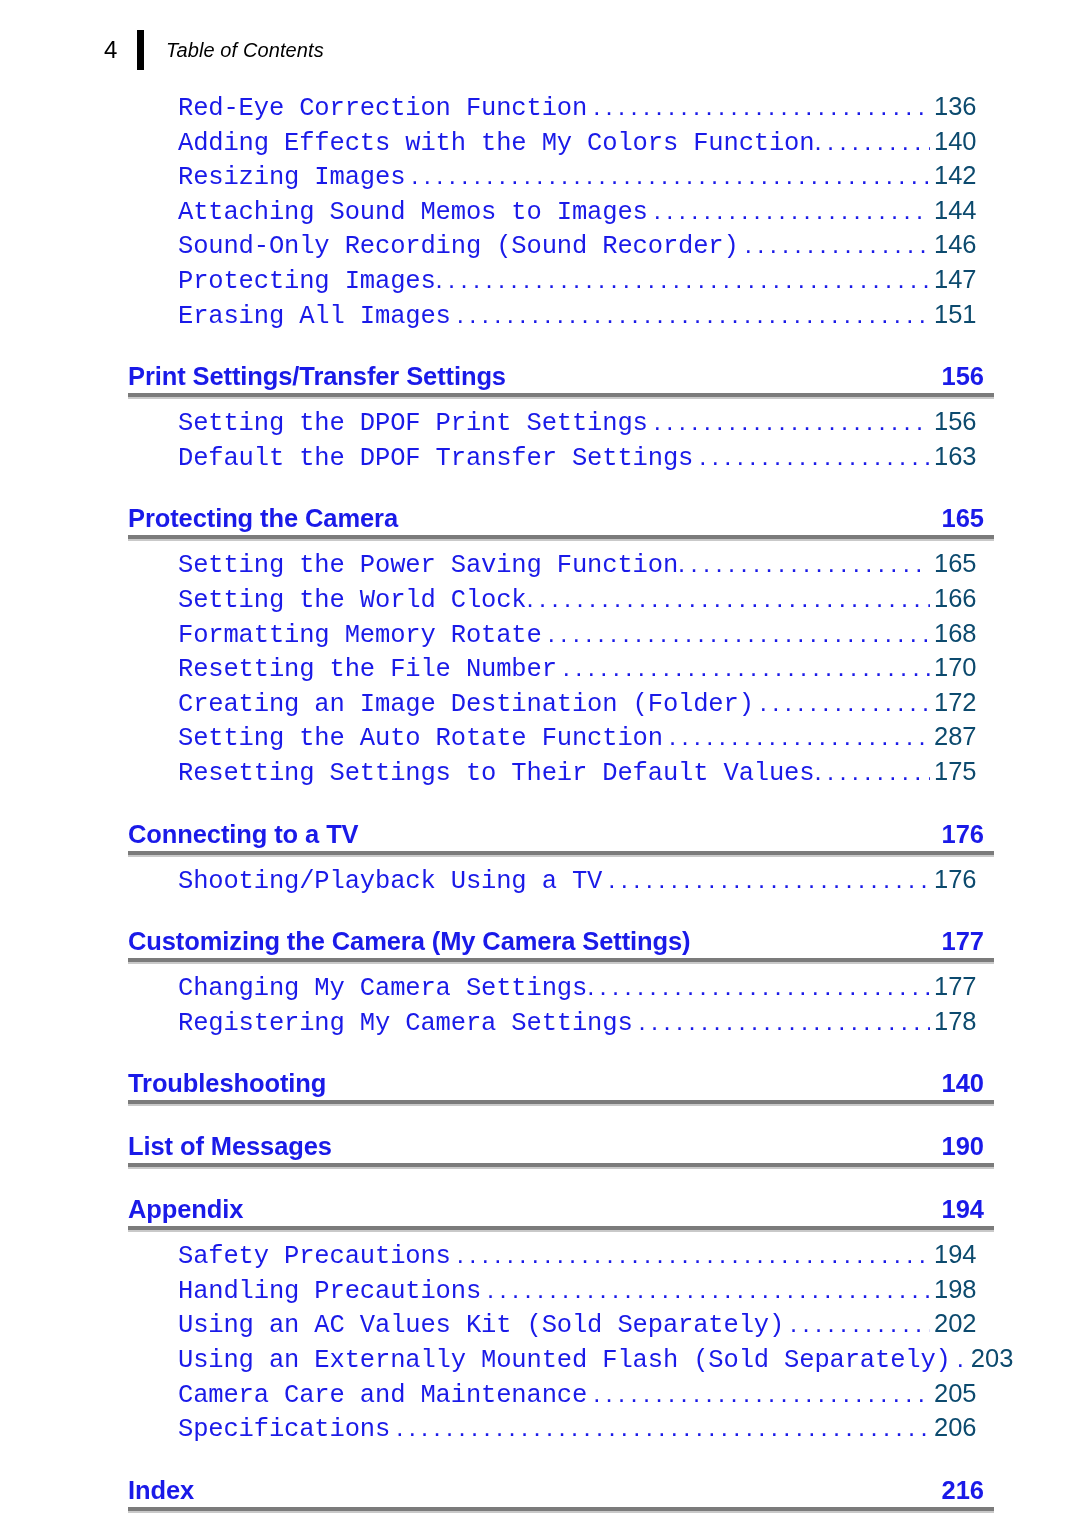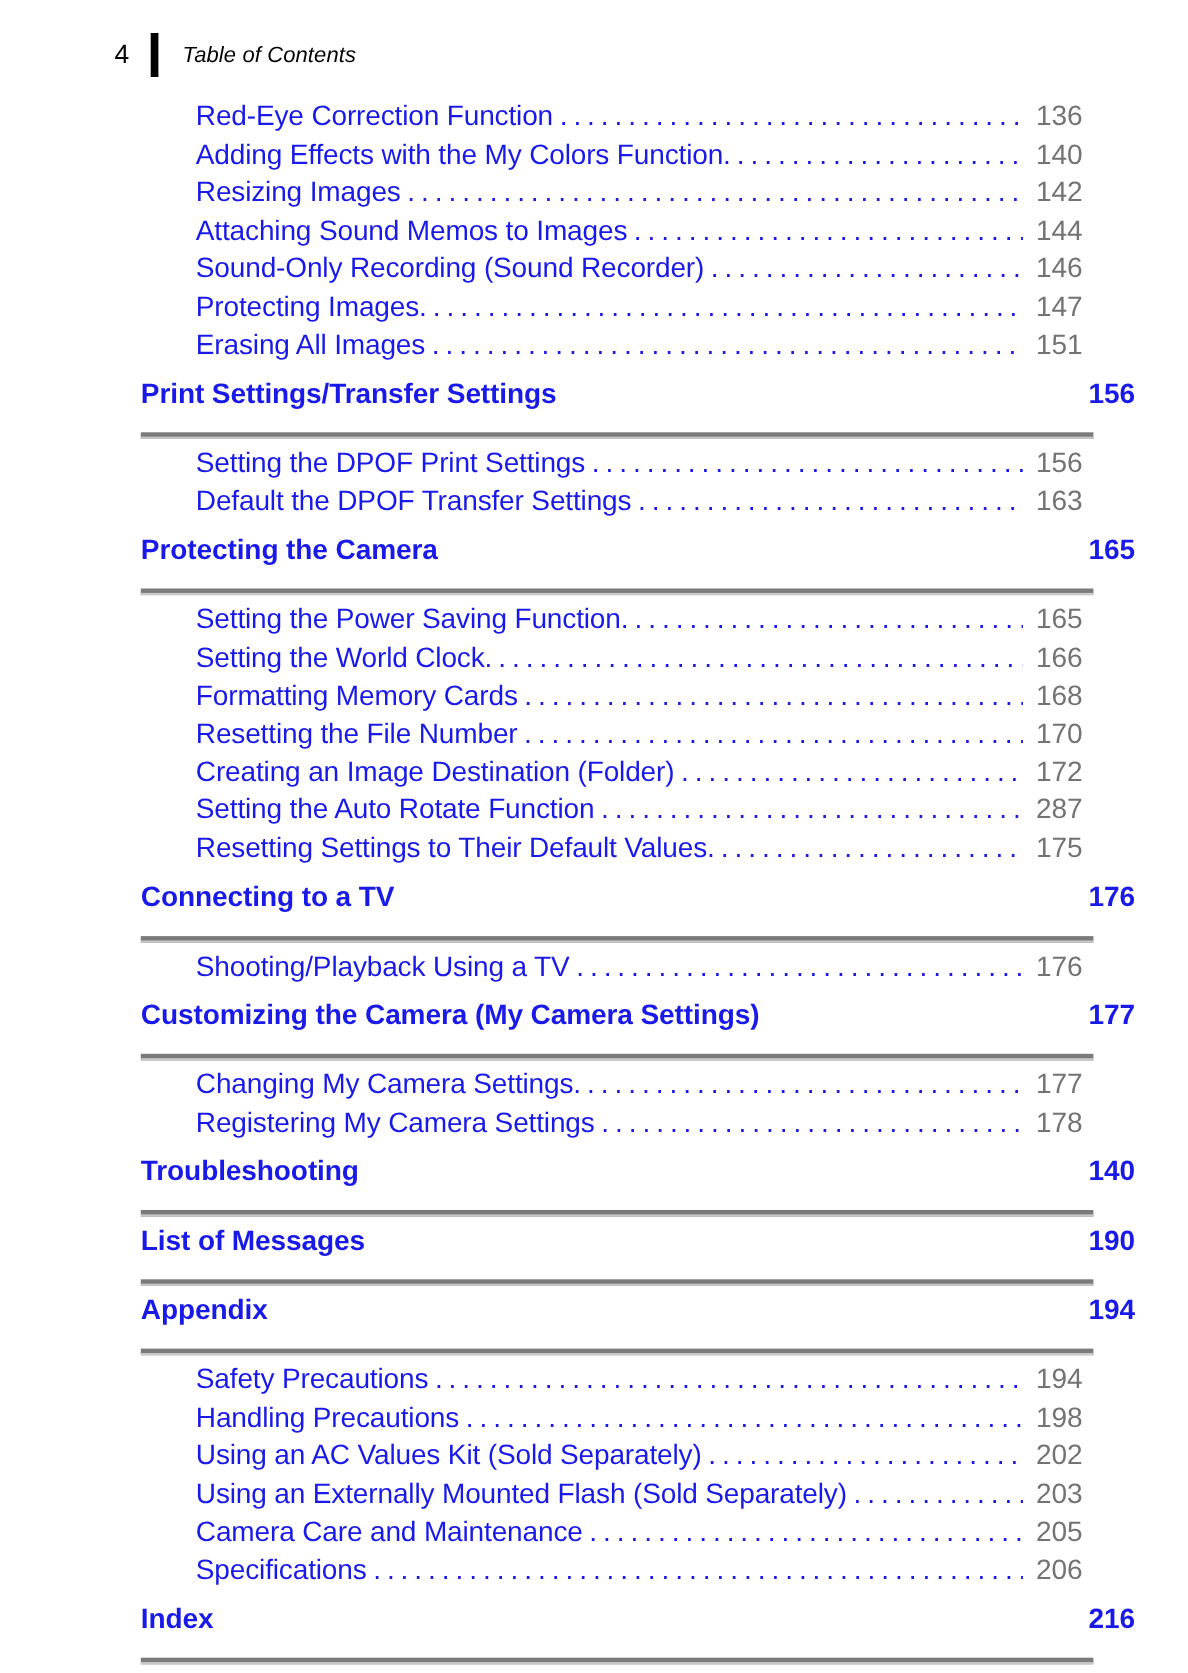--- a/index.html
+++ b/index.html
@@ -53,23 +53,23 @@
     left: 0;
     top: 92px;
     width: 1080px;
   }
 
   
   .toc-section {
     box-sizing: border-box;
     width: 1080px;
     padding-left: 128px;
-    padding-right: 48px;
+    padding-right: 96px;
     display: flex;
-    align-items: flex-start;
+    align-items: flex-end;
     height: 47px;
   }
   .toc-section .sect-label {
     font-size: 25.5px;
     font-weight: bold;
     color: #1a1ae8;
     white-space: nowrap;
     letter-spacing: -0.1px;
   }
   .toc-section .spacer { flex: 1 1 auto; }
@@ -104,36 +104,37 @@
     padding-right: 88px;
     display: flex;
     align-items: baseline;
     height: 34.6px;
   }
   .toc-entry .entry-label {
     font-size: 25.5px;
     color: #1a1ae8;
     white-space: nowrap;
     letter-spacing: -0.15px;
+    font-family: Liberation Mono, monospace;
   }
   .toc-entry .leader {
     flex: 1 1 auto;
     overflow: hidden;
     white-space: nowrap;
     color: #1a1ae8;
     font-size: 25.5px;
     letter-spacing: 5.4px;
     margin: 0 4px 0 6px;
     min-width: 10px;
   }
   .toc-entry.tight .leader { margin-left: 0px; }
   .toc-entry .entry-page {
     font-size: 25.5px;
-    color: #737373;
-    text-align: center;
+    color: #0c4a6e;
+    text-align: left;
     min-width: 58px;
     flex: 0 0 auto;
   }
 
   .group-gap { height: 10px; }
 </style>
 </head>
 <body>
 
 <div class="page-header">
@@ -206,21 +207,21 @@
       <span class="entry-label">Setting the Power Saving Function</span>
       <span class="leader">..........................................................................................</span>
       <span class="entry-page">165</span>
     </div>
     <div class="toc-entry tight">
       <span class="entry-label">Setting the World Clock</span>
       <span class="leader">..........................................................................................</span>
       <span class="entry-page">166</span>
     </div>
     <div class="toc-entry">
-      <span class="entry-label">Formatting Memory Cards</span>
+      <span class="entry-label">Formatting Memory Rotate</span>
       <span class="leader">..........................................................................................</span>
       <span class="entry-page">168</span>
     </div>
     <div class="toc-entry">
       <span class="entry-label">Resetting the File Number</span>
       <span class="leader">..........................................................................................</span>
       <span class="entry-page">170</span>
     </div>
     <div class="toc-entry">
       <span class="entry-label">Creating an Image Destination (Folder)</span>

